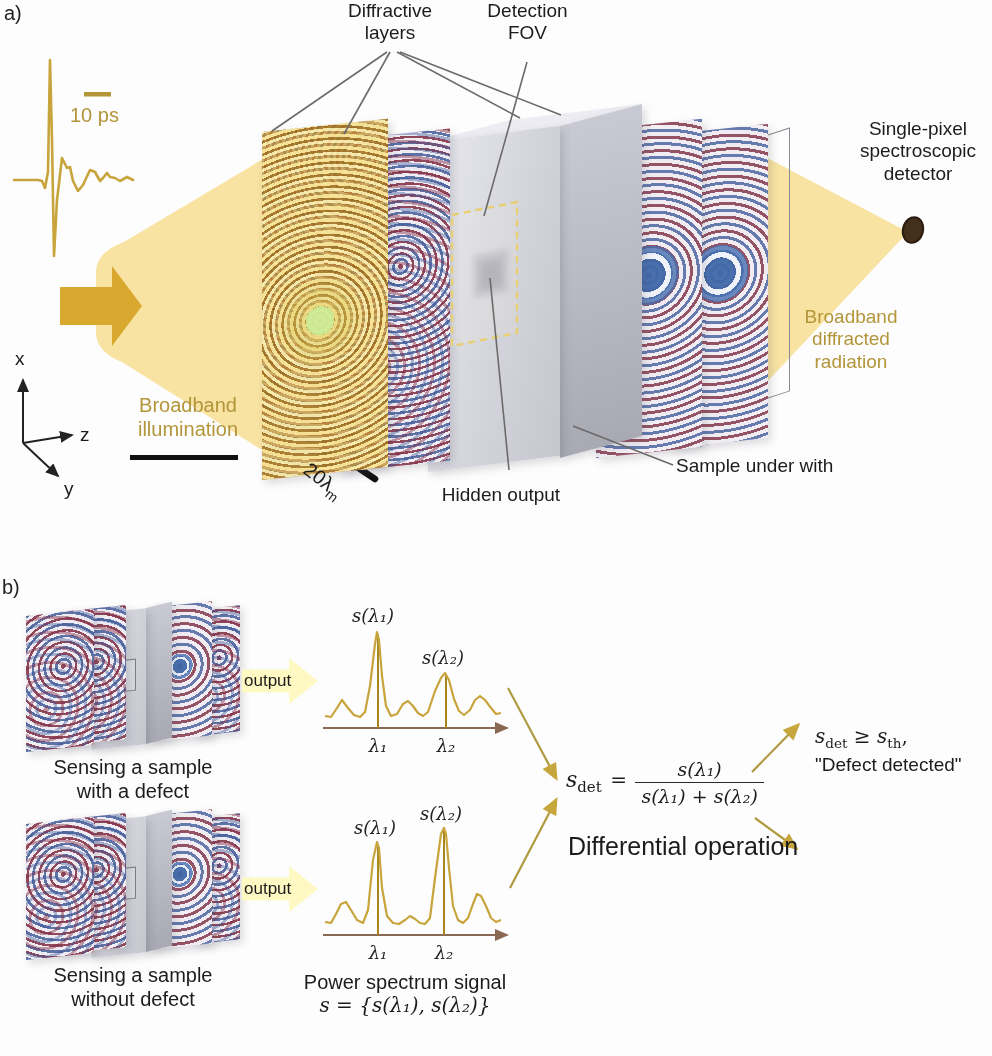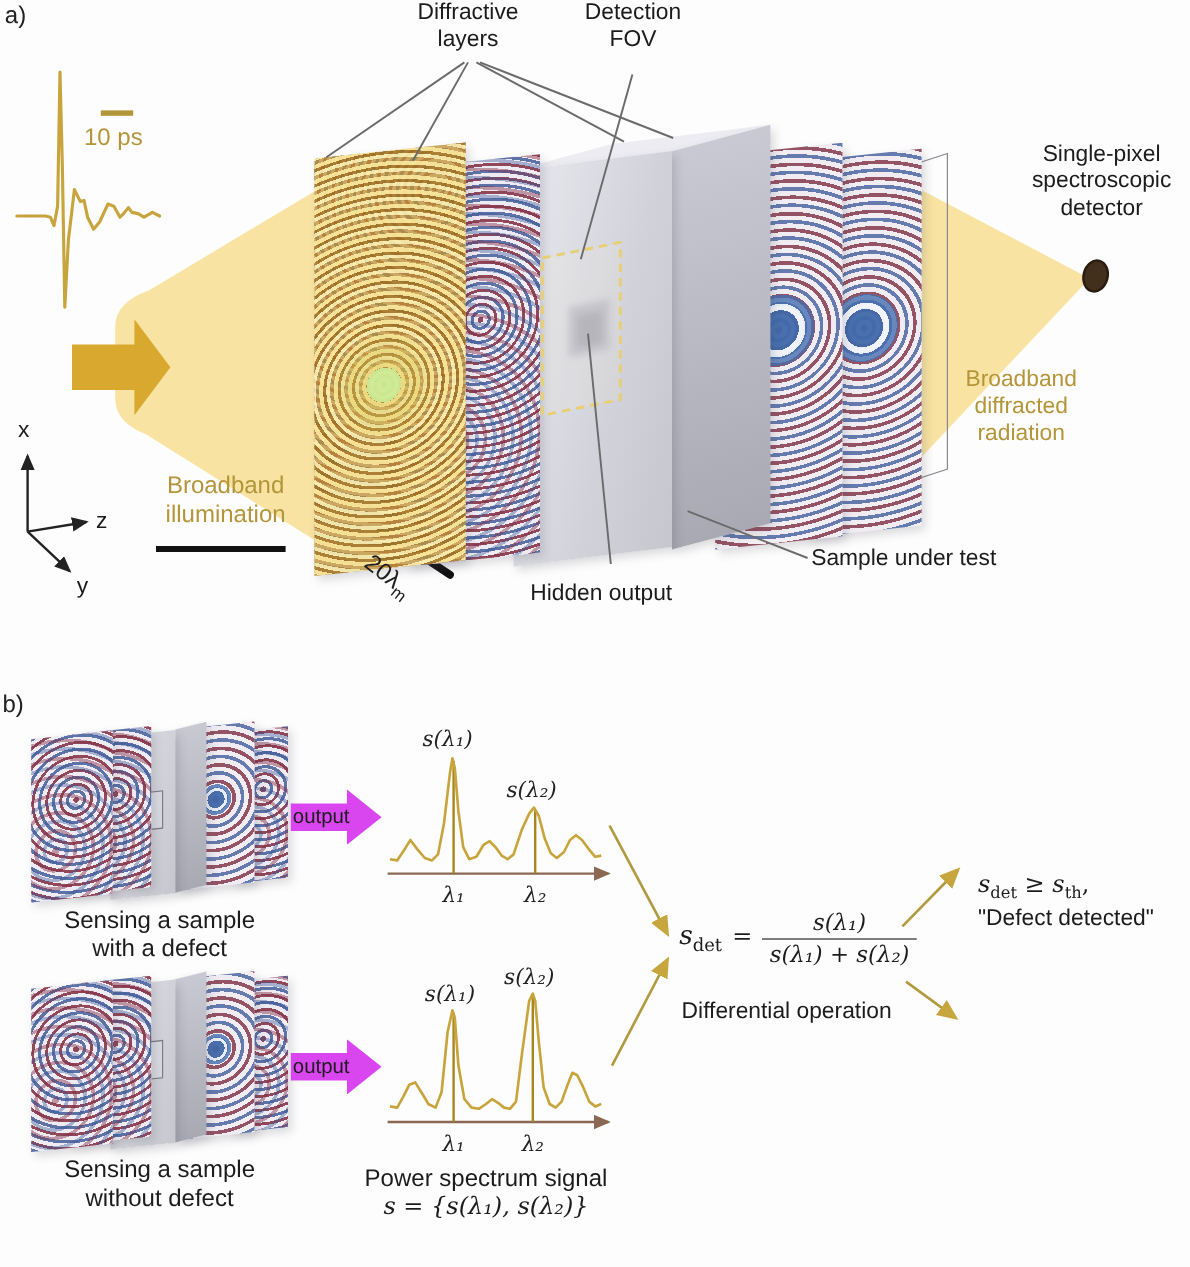--- a/index.html
+++ b/index.html
@@ -32,21 +32,21 @@
   .slab-side{background:linear-gradient(#c9c9d3,#a9a9b4);}
   .slab-top{background:#ececf2;}
   .wire{border:1.5px solid #888890;background:transparent;box-shadow:none;}
   
   .math{font-family:"DejaVu Serif","Liberation Serif",serif;font-style:italic;}
   .math sub{font-style:normal;font-size:68%;}
   .frac{display:inline-flex;flex-direction:column;align-items:center;vertical-align:middle;}
   .frac .num{padding:0 6px 2px 6px;}
   .frac .den{border-top:1.6px solid #2a2a2a;padding:2px 6px 0 6px;}
   
-  .out-arrow{position:absolute;width:76px;height:46px;background:#d946ef;
+  .out-arrow{position:absolute;width:76px;height:46px;background:#fef9c3;
     clip-path:polygon(0 25%,62% 25%,62% 0,100% 50%,62% 100%,62% 75%,0 75%);}
   .out-arrow span{position:absolute;left:2px;top:0;width:46px;height:46px;line-height:46px;
     text-align:center;font-size:17px;color:#1c1c1c;}
   
   .stack{position:absolute;width:215px;height:150px;}
   .stack .sq{position:absolute;border:1.5px solid #7d7d86;background:rgba(235,235,240,.35);}
 </style>
 </head>
 <body>
 
@@ -125,21 +125,21 @@
   <div class="lbl center" style="left:330px;top:0px;width:120px;font-size:19px;">Diffractive
 layers</div>
   <div class="lbl center" style="left:845px;top:118px;width:146px;font-size:19px;">Single-pixel
 spectroscopic
 detector</div>
   <div class="lbl center gold" style="left:128px;top:394px;width:120px;font-size:20px;">Broadband
 illumination</div>
   <div class="lbl center gold" style="left:795px;top:306px;width:112px;font-size:19px;">Broadband
 diffracted
 radiation</div>
-  <div class="lbl" style="left:676px;top:455px;width:180px;font-size:19px;">Sample under test</div>
+  <div class="lbl" style="left:676px;top:455px;width:180px;font-size:19px;">Sample under with</div>
   <div class="lbl center" style="left:436px;top:484px;width:130px;font-size:19px;">Hidden output</div>
   <div class="lbl" style="left:313px;top:458px;font-size:20px;transform:rotate(38deg);transform-origin:left top;"><span>20λ</span><sub style="font-size:70%;">m</sub></div>
 
   <div class="lbl panel-letter" style="left:2px;top:576px;">b)</div>
 
   <div class="stack" style="left:26px;top:608px;">
     <div class="plate noise-a sk6" style="left:168px;top:2px;width:46px;height:126px;"></div>
     <div class="plate noise-b sk6" style="left:122px;top:0px;width:64px;height:134px;"></div>
     <div class="plate slab-side sk14" style="left:120px;top:0px;width:26px;height:136px;"></div>
     <div class="plate slab-front sk6" style="left:66px;top:6px;width:54px;height:136px;"></div>
@@ -214,21 +214,21 @@
   </svg>
 
   <div class="abs" style="left:566px;top:758px;">
     <span class="math" style="font-size:22px;"><span>s</span><sub>det</sub></span>
     <span class="math" style="font-size:20px;padding:0 4px;font-style:normal;">=</span>
     <span class="frac math" style="font-size:19px;">
       <span class="num">s(λ₁)</span>
       <span class="den">s(λ₁) + s(λ₂)</span>
     </span>
   </div>
-  <div class="lbl" style="left:568px;top:832px;font-size:19px;">Differential operation</div>
+  <div class="lbl" style="left:568px;top:832px;font-size:25px;">Differential operation</div>
 
   <div class="abs" style="left:815px;top:724px;">
     <div class="math" style="font-size:20px;">
       <span>s</span><sub>det</sub>
       <span style="font-style:normal;">≥</span>
       <span>s</span><sub>th</sub><span style="font-style:normal;">,</span>
     </div>
     <div style="font-size:19px;margin-top:3px;">"Defect detected"</div>
   </div>
 

